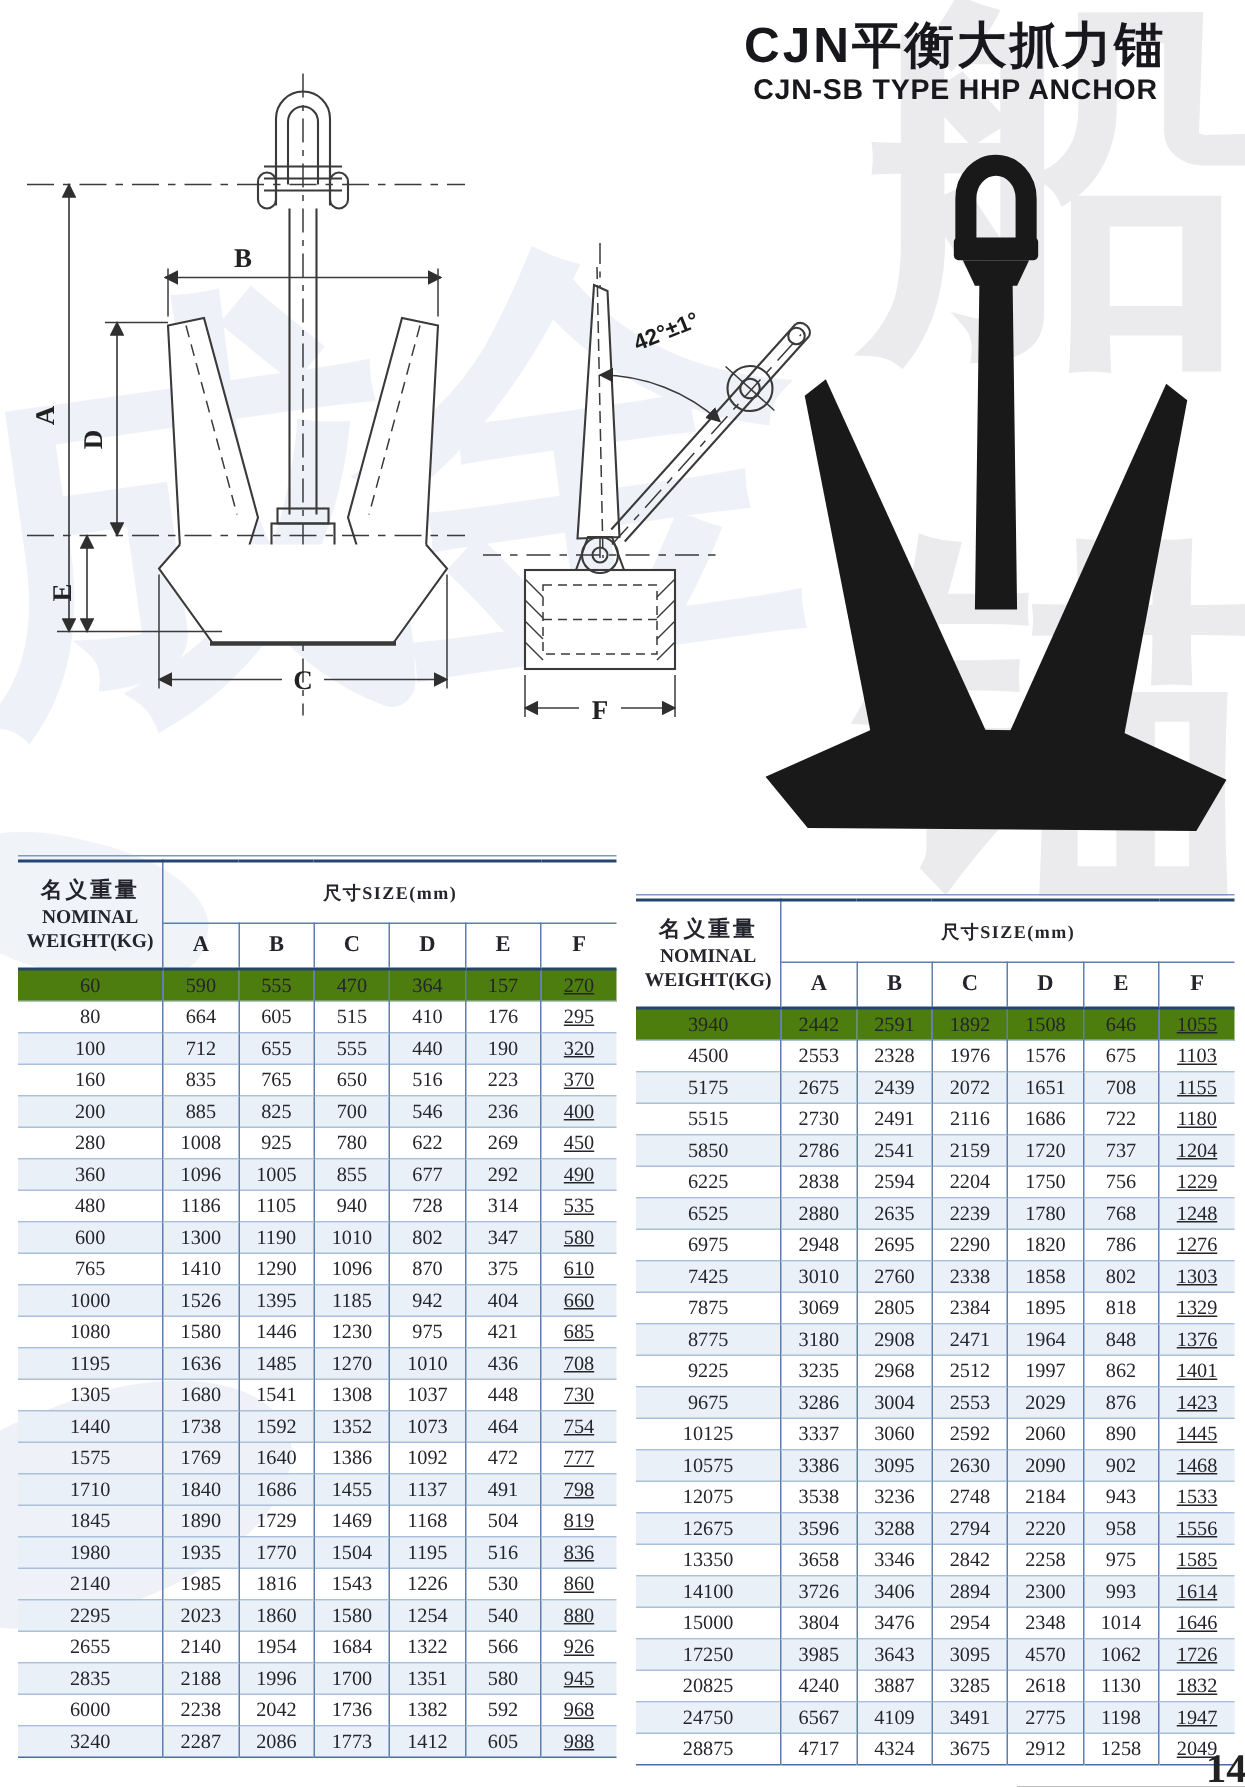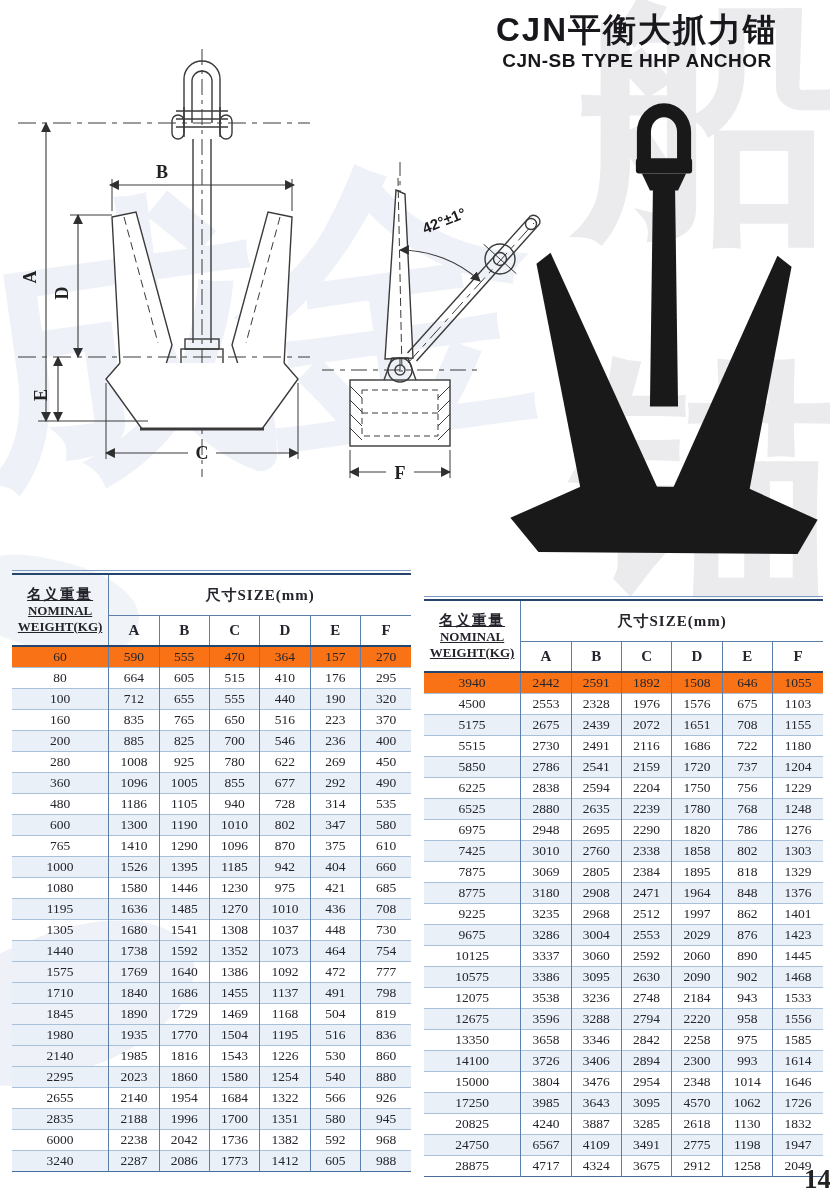--- a/index.html
+++ b/index.html
@@ -31,29 +31,29 @@
   
   .tbl-wrap{position:absolute; z-index:2; border-top:1.5px solid #7c9ac2; padding-top:2px; background:transparent;}
   #left-table-wrap{left:12px; top:570px; width:399px;}
   #right-table-wrap{left:424px; top:596px; width:399px;}
   table.size-table{border-collapse:collapse; table-layout:fixed; width:399px;
     border-top:2.5px solid var(--dk); border-bottom:1.5px solid #4a6e9c;}
   table.size-table th, table.size-table td{
     padding:0; text-align:center; vertical-align:middle; color:var(--ink);
     font-family:"Liberation Serif", serif;
   }
-  th.th-weight{font-size:13px; font-weight:bold; line-height:1.25; border-right:1px solid var(--md); border-bottom:2.2px solid var(--dk);text-decoration:underline;}
+  th.th-weight{font-size:13px; font-weight:bold; line-height:1.25; border-right:1px solid var(--md); border-bottom:2.2px solid var(--dk);}
   th.th-weight .cn{font-size:14.5px; letter-spacing:2px;}
-  th.th-size{font-size:15px; font-weight:bold; letter-spacing:1px; height:40px; border-bottom:1px solid var(--md);}
+  th.th-size{font-size:12px; font-weight:bold; letter-spacing:1px; height:40px; border-bottom:1px solid var(--md);}
   tr.colrow th{font-size:15px; font-weight:bold; height:29px; border-right:1px solid var(--md); border-bottom:2.2px solid var(--dk);}
   tr.colrow th:last-child{border-right:none;}
   tbody td{height:20px; font-size:13.5px; border-right:1px solid var(--md); border-top:1px solid var(--lt);}
-  tbody td:last-child{border-right:none;}
+  tbody td:last-child{border-right:none;text-decoration:underline;}
   tbody tr:nth-child(odd){background:var(--stripe);}
-  tbody tr:first-child{background:#f97316;}
+  tbody tr:first-child{background:#4d7c0f;}
   
   .pagenum{position:absolute; left:804px; top:1164px; z-index:3; font-family:"Liberation Serif", serif; font-weight:bold; font-size:27px; color:#222;}
 </style>
 </head>
 <body>
 
 <div class="page">
 
   <div class="wm wm-gray">船锚</div>
   <div class="wm wm-blue">成金</div>

